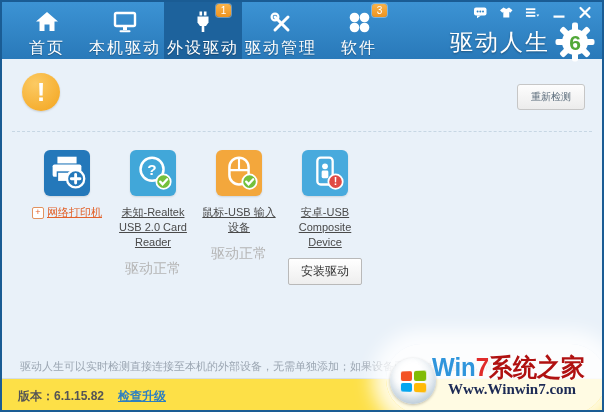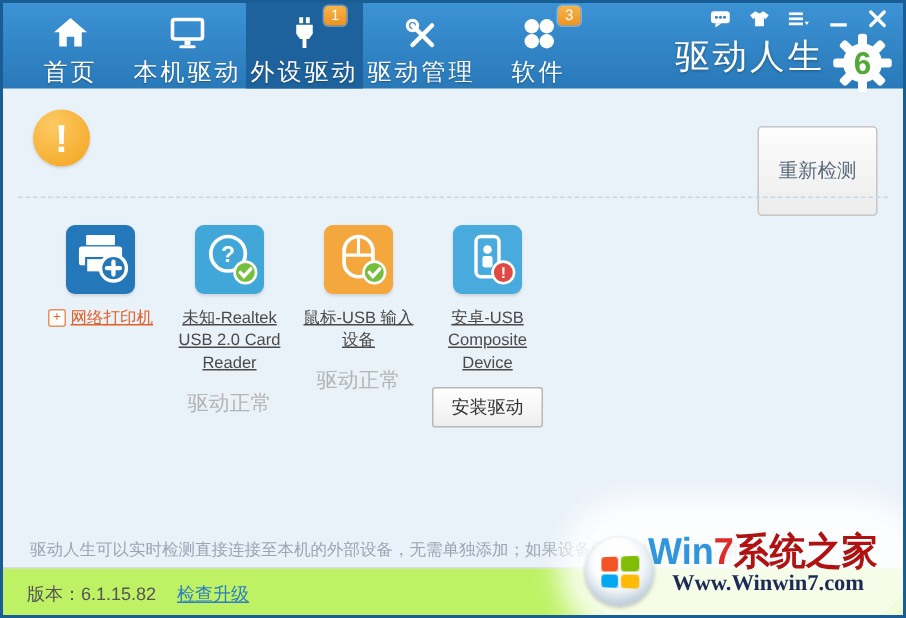--- a/index.html
+++ b/index.html
@@ -16,29 +16,29 @@
     padding-top:6px;box-sizing:border-box;cursor:pointer;}
   .tab.active{background:#1d629c;}
   .tab-icon-wrap{position:relative;height:28px;display:flex;align-items:center;}
   .tab-label{color:#fff;font-size:16px;margin-top:2px;letter-spacing:2px;
     text-shadow:0 1px 1px rgba(0,0,0,.3);}
   .badge{position:absolute;top:-4px;right:-15px;min-width:11px;height:13px;
     background:linear-gradient(#f8b34a,#ee9420);color:#fff;font-size:10px;line-height:13px;
     text-align:center;border-radius:3px;padding:0 2px;box-shadow:0 0 0 1px rgba(255,255,255,.35);}
   .titlebar-icons{position:absolute;top:4px;right:10px;display:flex;gap:11px;align-items:center;}
   .tb-icon{width:15px;height:13px;display:flex;align-items:center;justify-content:center;cursor:pointer;}
-  .logo{position:absolute;right:7px;top:20px;display:flex;align-items:flex-start;}
+  .logo{position:absolute;right:7px;top:20px;display:flex;align-items:center;}
   .logo-text{color:#fff;font-size:23px;letter-spacing:2px;text-shadow:0 1px 2px rgba(0,0,0,.35);}
   
   .alert-icon{position:absolute;left:20px;top:71px;width:38px;height:38px;border-radius:50%;
     background:radial-gradient(circle at 35% 28%,#fcca63,#f3a41d);color:#fff;font-size:26px;
     font-weight:bold;text-align:center;line-height:38px;box-shadow:0 1px 2px rgba(0,0,0,.15);}
   .alert-text{position:absolute;left:72px;top:83px;font-size:14px;color:#666;}
   .alert-count{color:#e8453c;margin:0 4px;}
-  .rescan-btn{position:absolute;right:17px;top:82px;padding:20px 13px;font-size:13px;color:#5a6b7a;
+  .rescan-btn{position:absolute;right:17px;top:82px;padding:5px 13px;font-size:10px;color:#5a6b7a;
     background:linear-gradient(#fdfdfd,#ececec);border:1px solid #c6c6c6;border-radius:3px;cursor:pointer;font-family:Liberation Serif, serif;}
   .dashed{position:absolute;left:10px;right:10px;top:129px;border-top:1px dashed #c7d7e4;}
   
   .devices{position:absolute;left:22px;top:148px;display:flex;}
   .device{width:86px;display:flex;flex-direction:column;align-items:center;}
   .dev-icon{width:46px;height:46px;border-radius:6px;position:relative;cursor:pointer;
     box-shadow:0 1px 2px rgba(0,0,0,.12);}
   .dev-icon svg{position:absolute;left:0;top:0;}
   .tile-printer{background:#2478ba;}
   .tile-cardreader{background:#41a7d9;}
@@ -46,22 +46,22 @@
   .tile-android{background:#48aadd;}
   .dev-name{margin-top:9px;font-size:11px;color:#4a4a4a;text-align:center;line-height:1.35;width:84px;text-decoration:underline;}
   .dev-name.orange{color:#e2622b;cursor:pointer;}
   .plus-box{display:inline-block;width:10px;height:10px;line-height:9px;font-size:9px;border:1px solid #e2925f;
     color:#e2622b;border-radius:2px;margin-right:3px;vertical-align:1px;text-align:center;background:#fff;}
   .dev-status{margin-top:10px;font-size:14px;color:#b5b5b5;}
   .install-btn{margin-top:8px;font-size:12px;color:#333;background:linear-gradient(#fff,#eee);
     border:1px solid #b9b9b9;border-radius:2px;padding:4px 12px;cursor:pointer;}
   
   .hint{position:absolute;left:18px;top:357px;font-size:11px;color:#9ba6b2;white-space:nowrap;z-index:1;}
-  .statusbar{position:absolute;left:0;right:0;bottom:0;height:31px;background:#bef264;
-    border-top:1px solid #d4dde6;z-index:2;}
+  .statusbar{position:absolute;left:0;right:0;bottom:0;height:31px;background:#fde047;
+    border-top:1px solid #d4dde6;z-index:2;font-weight:bold;}
   .version{position:absolute;left:16px;top:9px;font-size:12px;color:#555;}
   .upgrade{position:absolute;left:116px;top:9px;font-size:12px;color:#2d7fc1;
     text-decoration:underline;cursor:pointer;}
   
   .watermark{position:absolute;right:0;bottom:2px;width:212px;height:58px;z-index:5;margin-top:35px;}
   .watermark::before{content:"";position:absolute;inset:-6px -4px;border-radius:40px;
     background:rgba(255,255,255,.85);box-shadow:0 0 18px 14px rgba(255,255,255,.85);}
   .flag-circle{position:absolute;left:0;top:8px;width:46px;height:46px;border-radius:50%;
     background:radial-gradient(circle at 35% 28%,#ffffff 30%,#dde7ee);display:flex;align-items:center;
     justify-content:center;box-shadow:inset 0 -5px 8px rgba(120,150,175,.4),0 1px 3px rgba(0,0,0,.25);}

